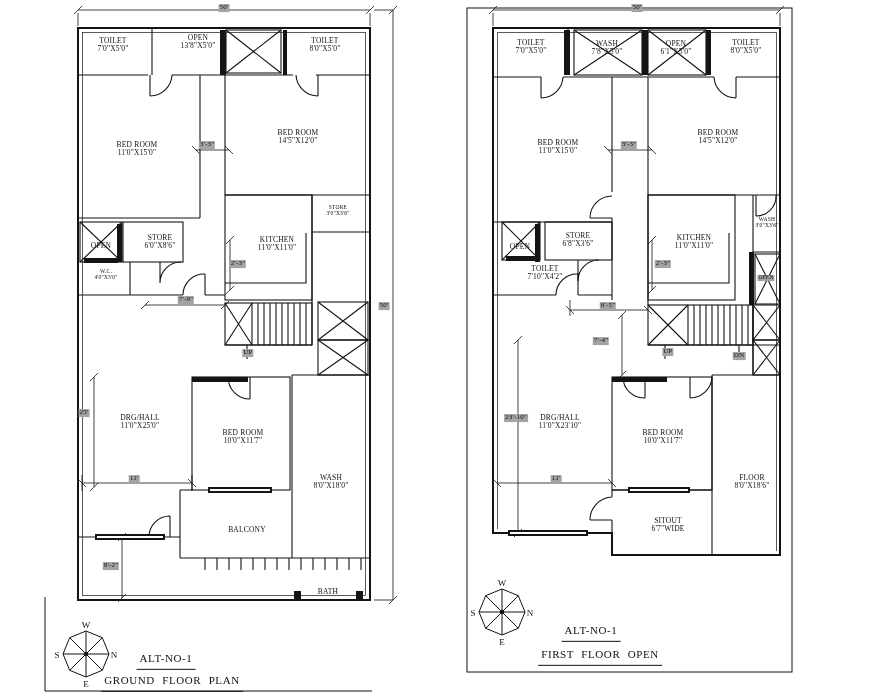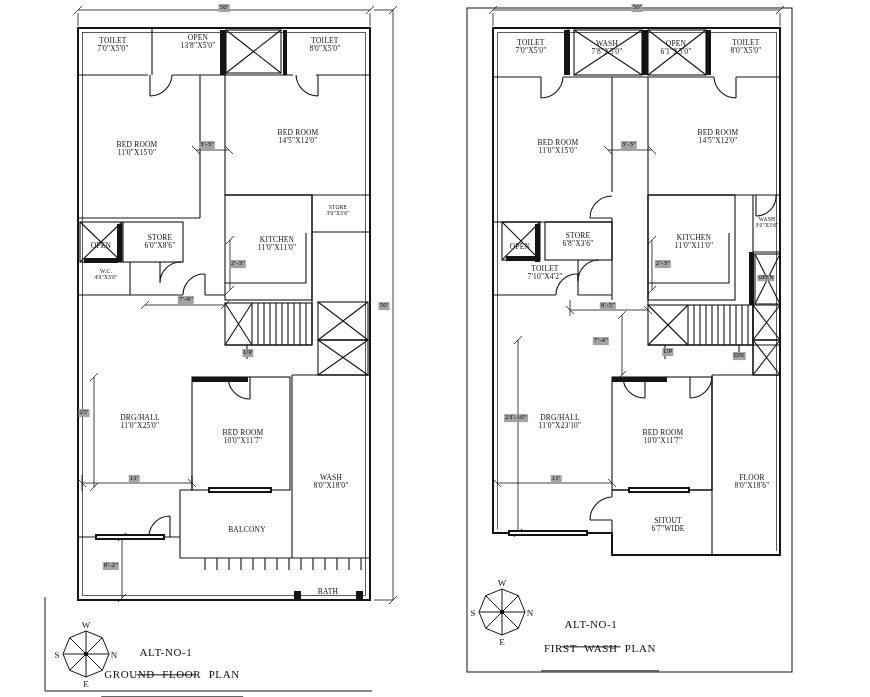--- a/index.html
+++ b/index.html
@@ -5,21 +5,21 @@
   html,body{margin:0;padding:0;background:#fff;}
   .stage{position:relative;width:870px;height:697px;background:#fff;overflow:hidden;
          font-family:"Liberation Serif",serif;color:#141414;}
   .stage svg{position:absolute;left:0;top:0;z-index:1;}
   .lbl{position:absolute;transform:translate(-50%,-50%);text-align:center;white-space:nowrap;
        font-size:7.5px;line-height:1.12;z-index:2;color:#111;letter-spacing:.2px;}
   .dim{font-size:7px;background:#a3a3a3;padding:0 1px;z-index:3;}
   .tiny{font-size:5.5px;line-height:1.05;}
   .cmp{font-size:9px;z-index:3;}
   .title{font-size:11px;letter-spacing:.6px;word-spacing:4px;border-bottom:1px solid #141414;
-         padding:0 3px 16px;}
+         padding:0 3px 5px;}
 </style>
 </head>
 <body>
 
 <div class="stage">
 
 <svg width="870" height="697" viewBox="0 0 870 697">
 
   <g stroke="#141414" fill="none" stroke-width="1">
     <path d="M45,597 V691 H372"></path>
@@ -301,15 +301,15 @@
 <div class="lbl dim" style="left:556px;top:479px">11'</div>
 <div class="lbl" style="left:668px;top:525px">
       <div>SITOUT</div>
       <div>6'7"WIDE</div>
     </div>
 <div class="lbl cmp" style="left:502px;top:583px">W</div>
 <div class="lbl cmp" style="left:530px;top:613px">N</div>
 <div class="lbl cmp" style="left:473px;top:613px">S</div>
 <div class="lbl cmp" style="left:502px;top:642px">E</div>
 <div class="lbl title" style="left:591px;top:633px">ALT-NO-1</div>
-<div class="lbl title" style="left:600px;top:657px">FIRST WASH PLAN</div>
+<div class="lbl title" style="left:600px;top:657px">FIRST FLOOR OPEN</div>
 
 </div>
 
 </body></html>

